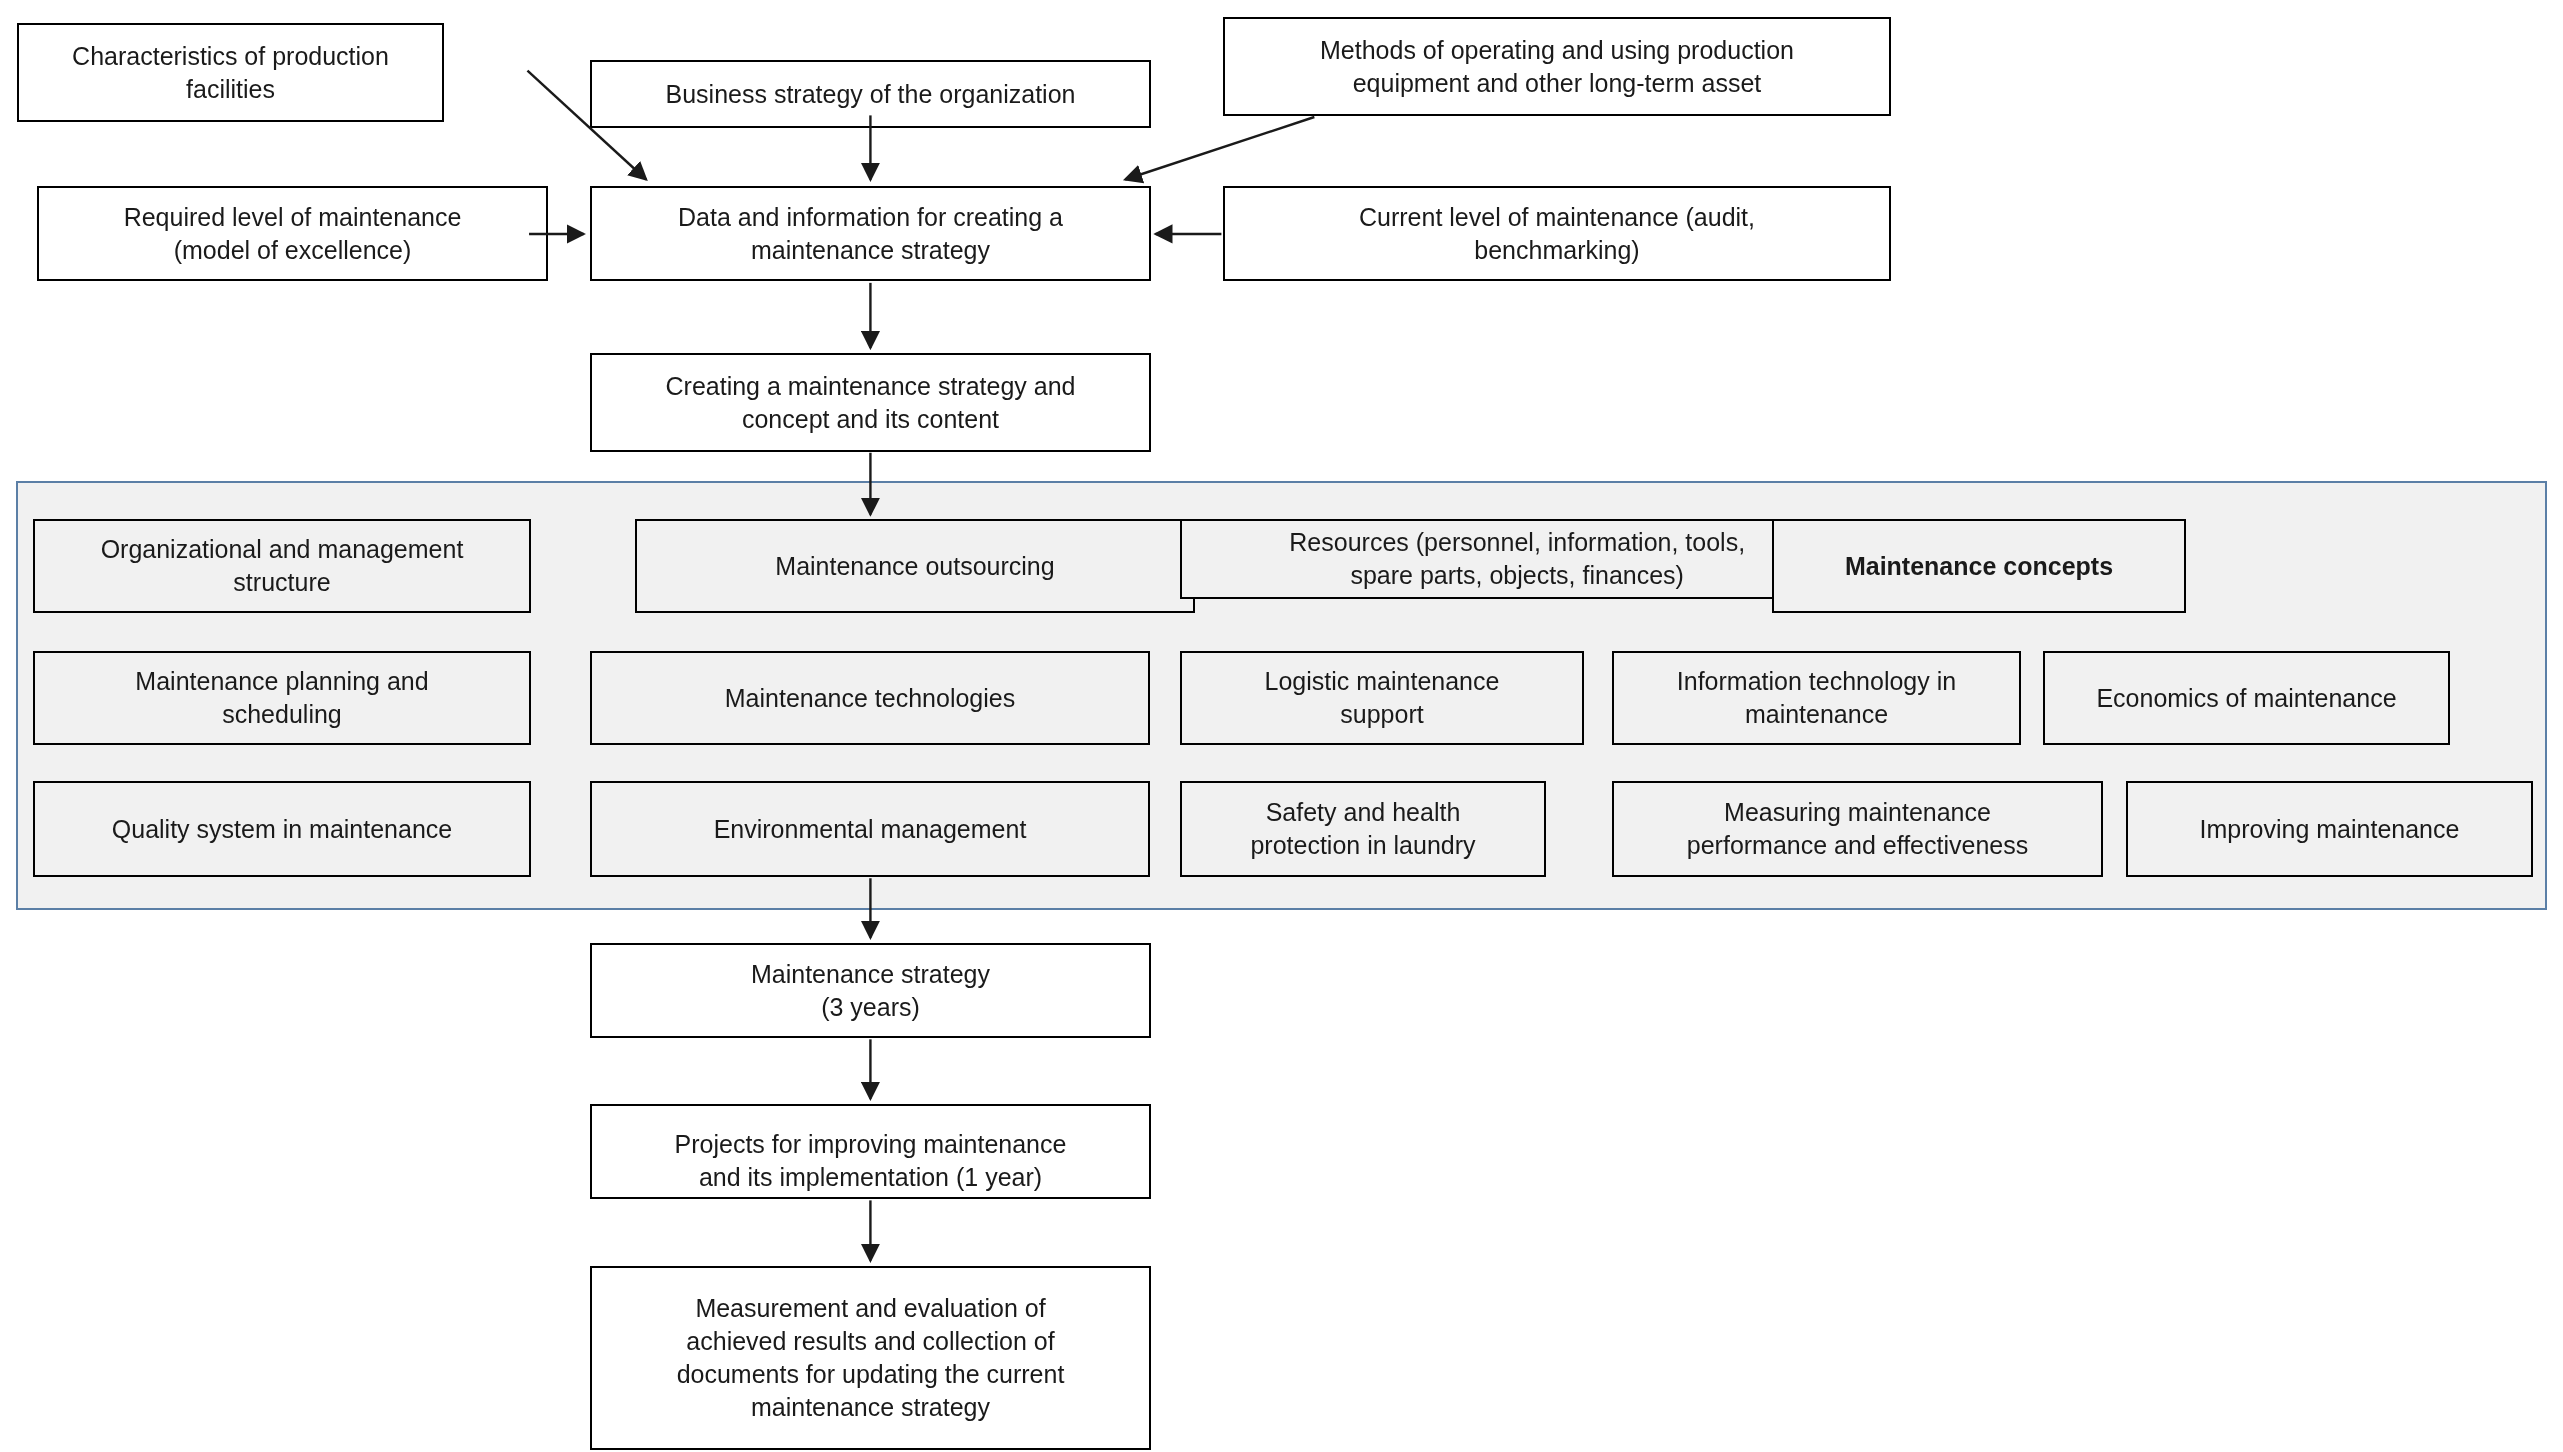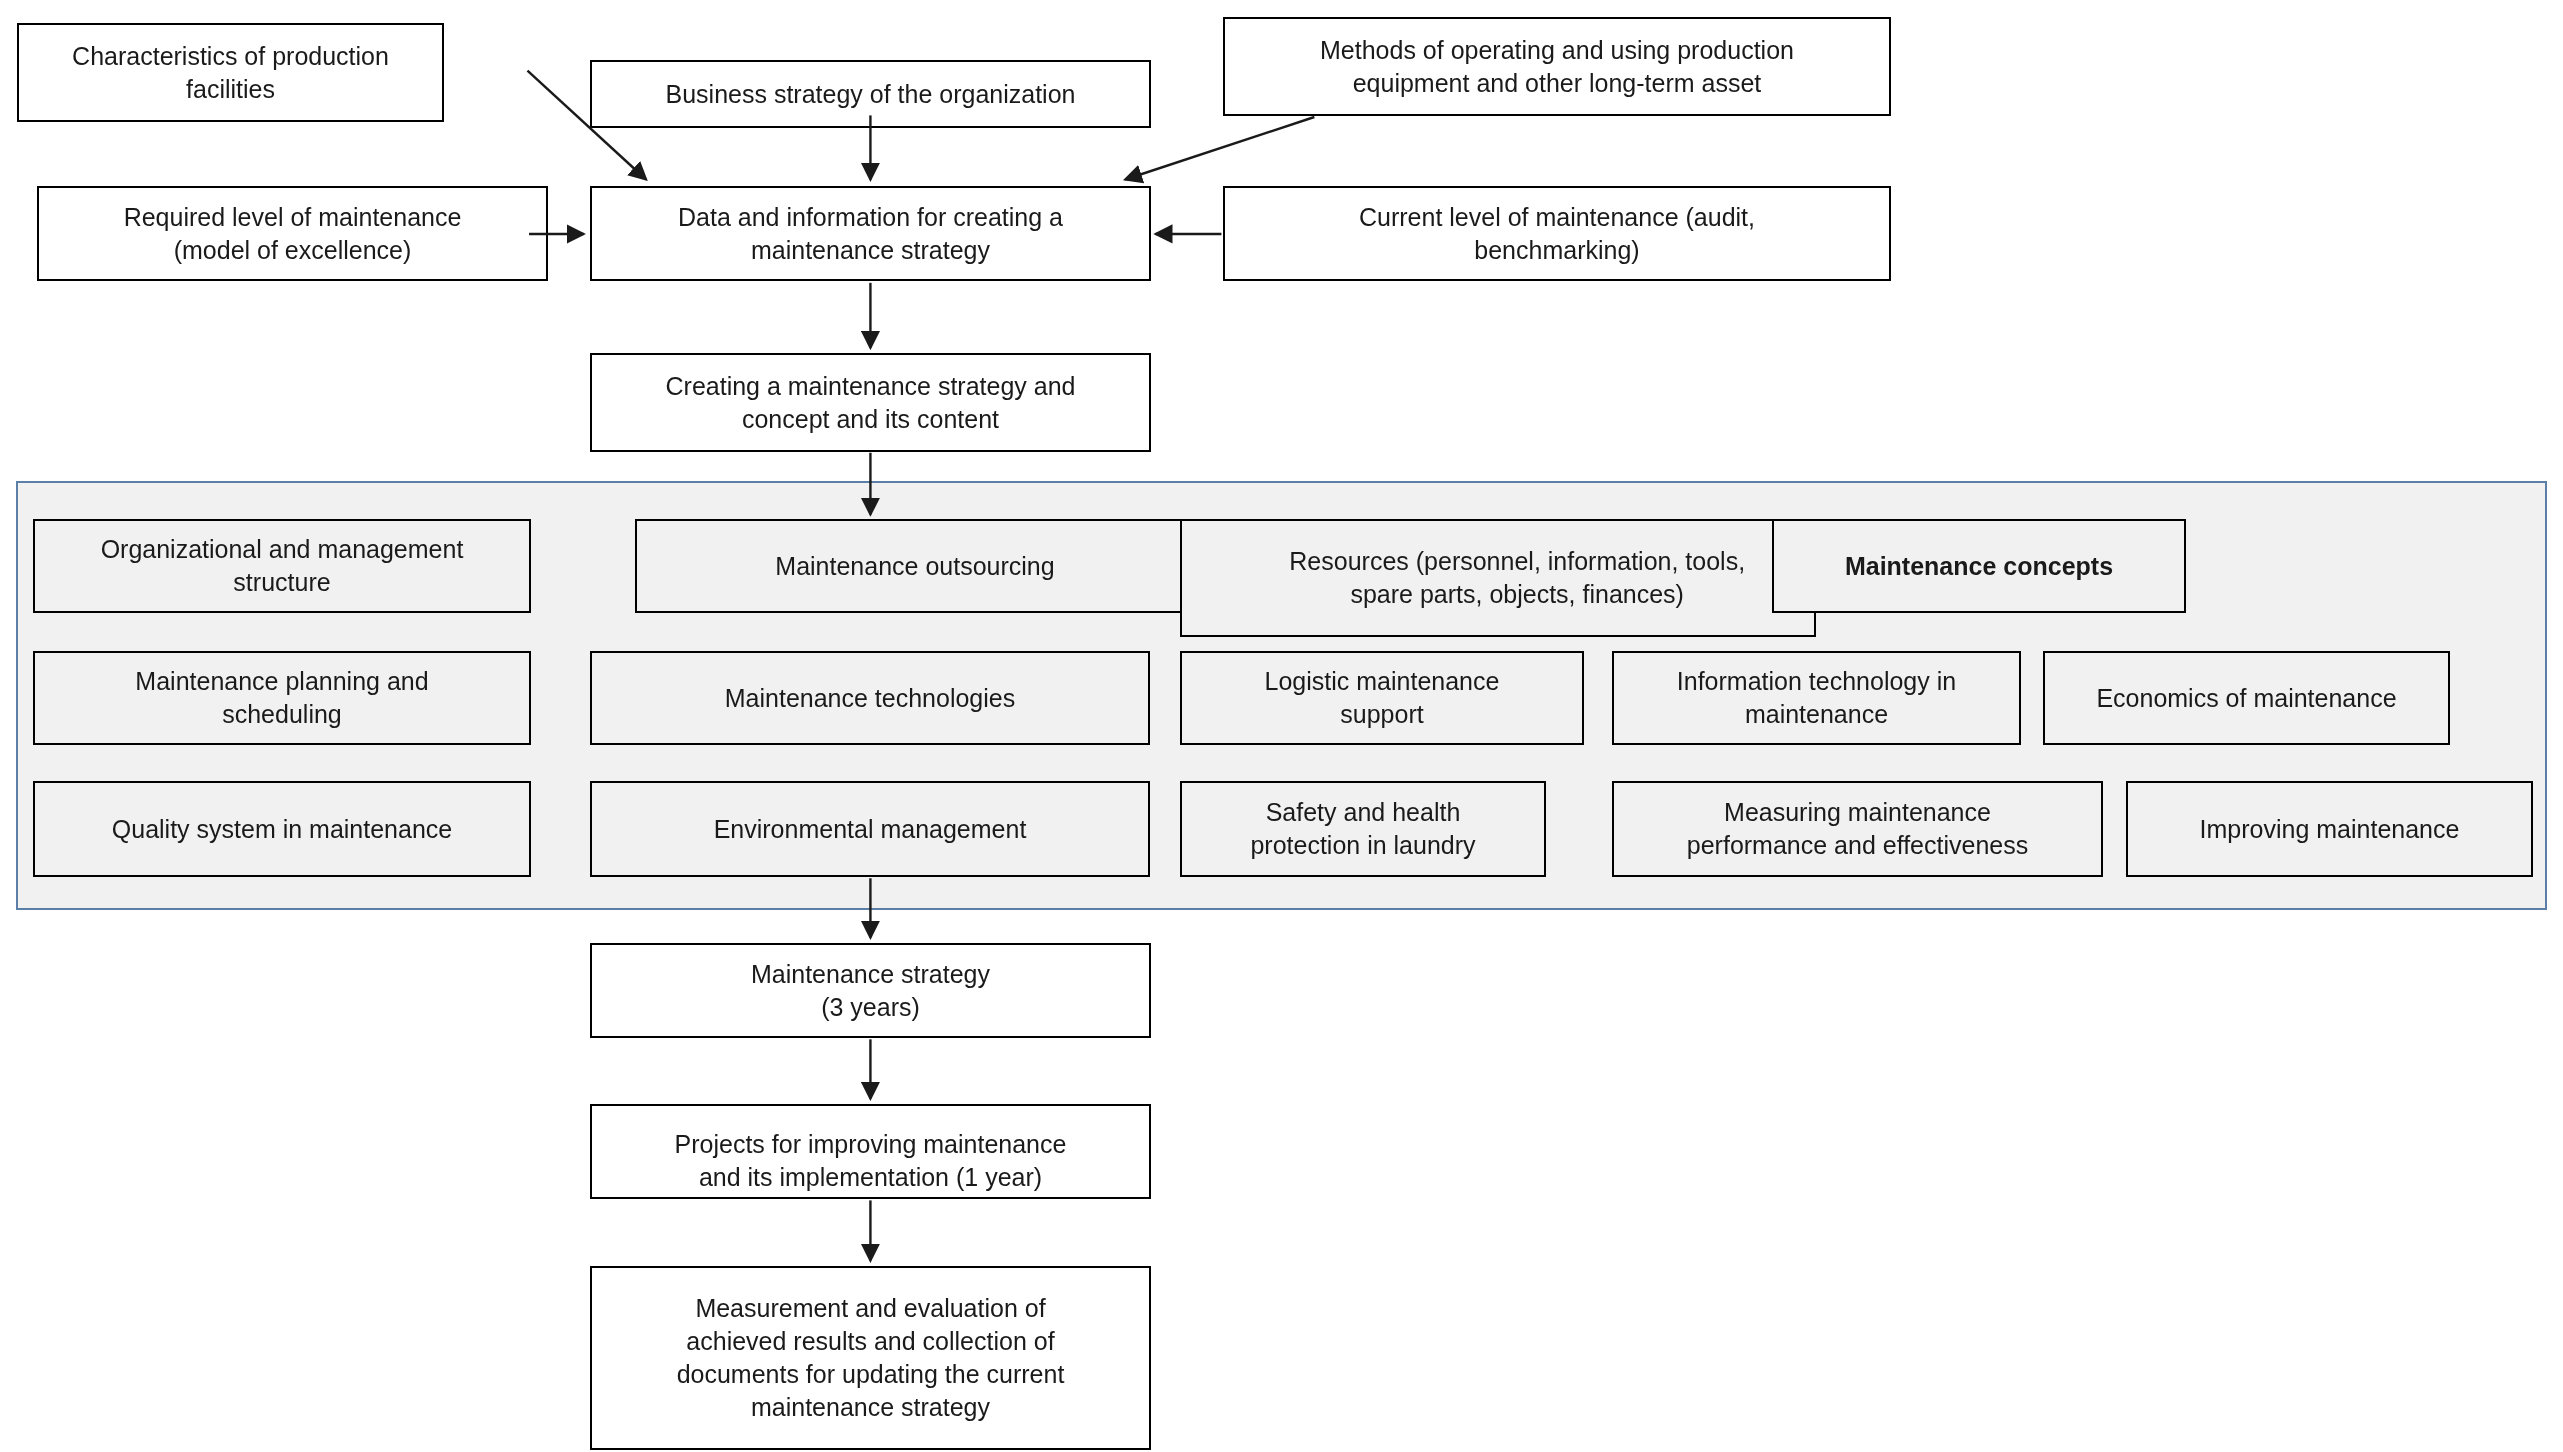--- a/index.html
+++ b/index.html
@@ -91,21 +91,21 @@
 
   <div class="panel" style="left:16px; top:481px; width:2531px; height:429px;"></div>
 
   <div class="box gray" style="left:33px; top:519px; width:498px; height:94px;">
     <span class="label">Organizational and management
 structure</span>
   </div>
   <div class="box gray" style="left:590px; top:519px; width:560px; height:94px;margin-left:45px;">
     <span class="label">Maintenance outsourcing</span>
   </div>
-  <div class="box gray" style="left:1180px; top:519px; width:636px; height:118px;padding-left:48px;">
+  <div class="box gray" style="left:1180px; top:519px; width:636px; height:80px;padding-left:48px;">
     <span class="label">Resources (personnel, information, tools,
 spare parts, objects, finances)</span>
   </div>
   <div class="box gray" style="left:1772px; top:519px; width:414px; height:94px;font-weight:bold;">
     <span class="label">Maintenance concepts</span>
   </div>
 
   <div class="box gray" style="left:33px; top:651px; width:498px; height:94px;">
     <span class="label">Maintenance planning and
 scheduling</span>

